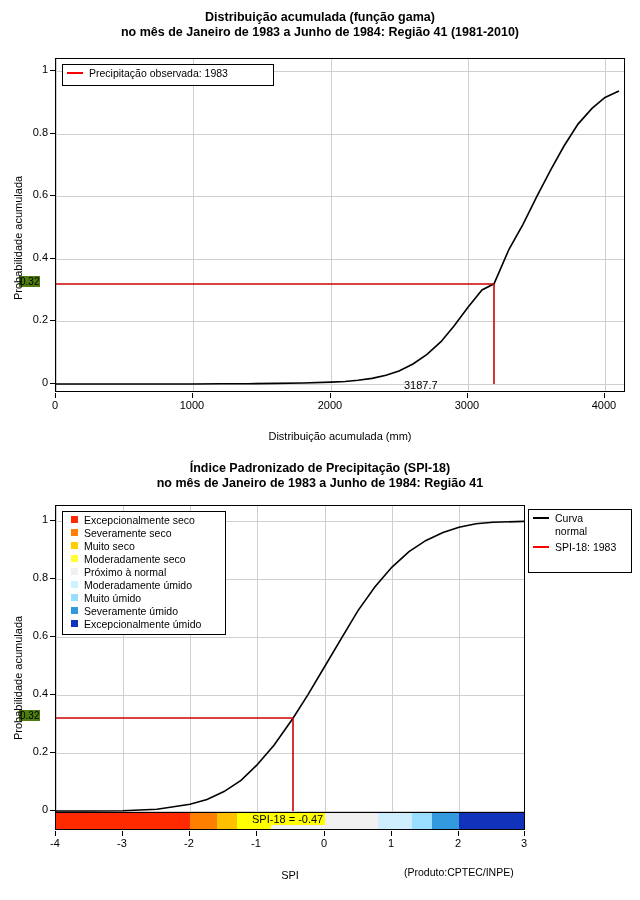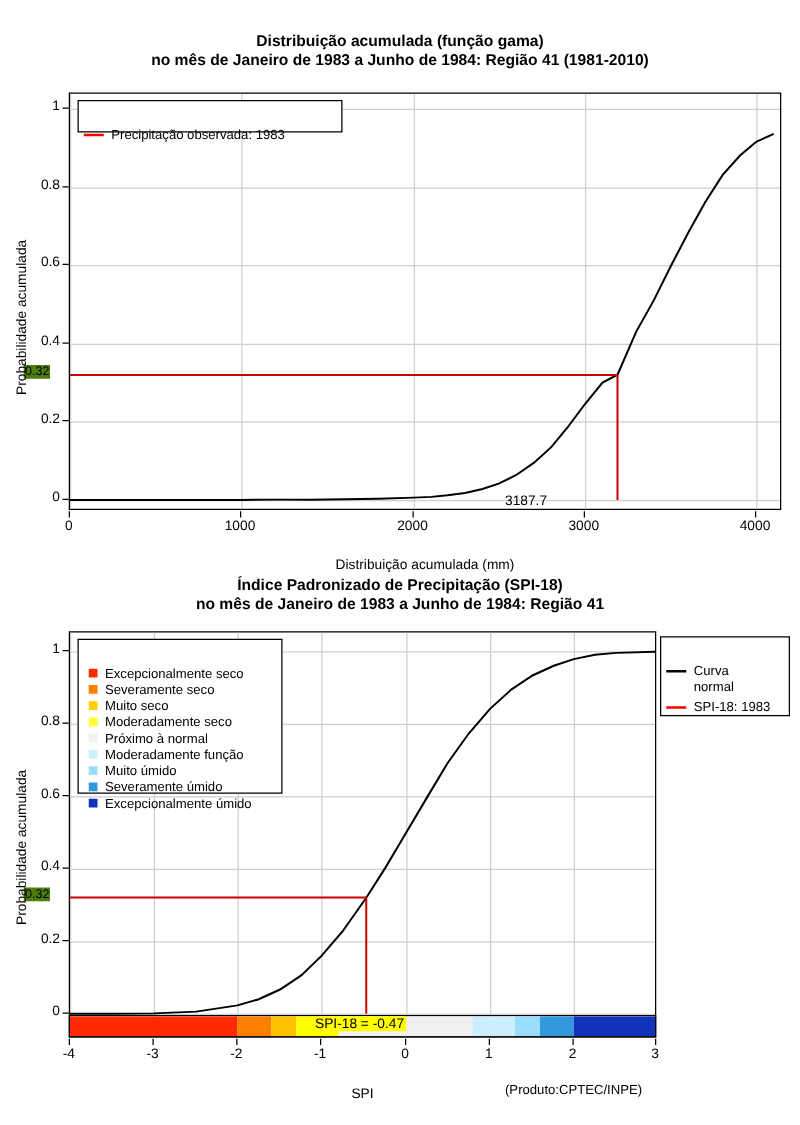--- a/index.html
+++ b/index.html
@@ -57,21 +57,21 @@
   }
   .tickmark-x{position:absolute;width:1px;height:5px;background:#000;}
   .tickmark-y{position:absolute;height:1px;width:5px;background:#000;}
 
   
   .legend{
     position:absolute;
     background:#fff;
     border:1px solid #000;
     font-size:10.5px;
-    padding:20px 6px 4px 4px;
+    padding:1px 6px 4px 4px;
     box-sizing:border-box;
   }
   .legend-row{display:flex;align-items:center;height:13px;white-space:nowrap;}
   .legend-swatch{
     display:inline-block;width:16px;height:2px;margin-right:6px;flex:none;
   }
   .legend-dot{
     display:inline-block;width:7px;height:7px;margin-right:6px;margin-left:4px;flex:none;
   }
   .legend-text{font-size:10.5px;}
@@ -99,21 +99,21 @@
     background:#4d7c0f;
     padding:0 1px;
   }
   .colorbar-seg{position:absolute;height:100%;}
 </style>
 </head>
 <body>
 
 <div class="page">
 
-  <div class="chart" style="left:0;top:0;width:640px;height:450px;margin-top:16px;">
+  <div class="chart" style="left:0;top:0;width:640px;height:450px;">
 
     <div class="title" style="position:absolute;left:0;top:10px;width:640px;">
       <div>Distribuição acumulada (função gama)</div>
       <div>no mês de Janeiro de 1983 a Junho de 1984: Região 41 (1981-2010)</div>
     </div>
 
     <div class="plotbox" style="left:55px;top:58px;width:570px;height:334px;">
 
       <div class="grid-v" style="left:0px;"></div>
       <div class="grid-v" style="left:137px;"></div>
@@ -224,21 +224,21 @@
       <div class="legend-row">
         <span class="legend-dot" style="background:#ffff33;"></span>
         <span class="legend-text">Moderadamente seco</span>
       </div>
       <div class="legend-row">
         <span class="legend-dot" style="background:#f0f0f0;"></span>
         <span class="legend-text">Próximo à normal</span>
       </div>
       <div class="legend-row">
         <span class="legend-dot" style="background:#ccf2ff;"></span>
-        <span class="legend-text">Moderadamente função</span>
+        <span class="legend-text">Moderadamente úmido</span>
       </div>
       <div class="legend-row">
         <span class="legend-dot" style="background:#99ddff;"></span>
         <span class="legend-text">Muito úmido</span>
       </div>
       <div class="legend-row">
         <span class="legend-dot" style="background:#3399dd;"></span>
         <span class="legend-text">Severamente úmido</span>
       </div>
       <div class="legend-row">

